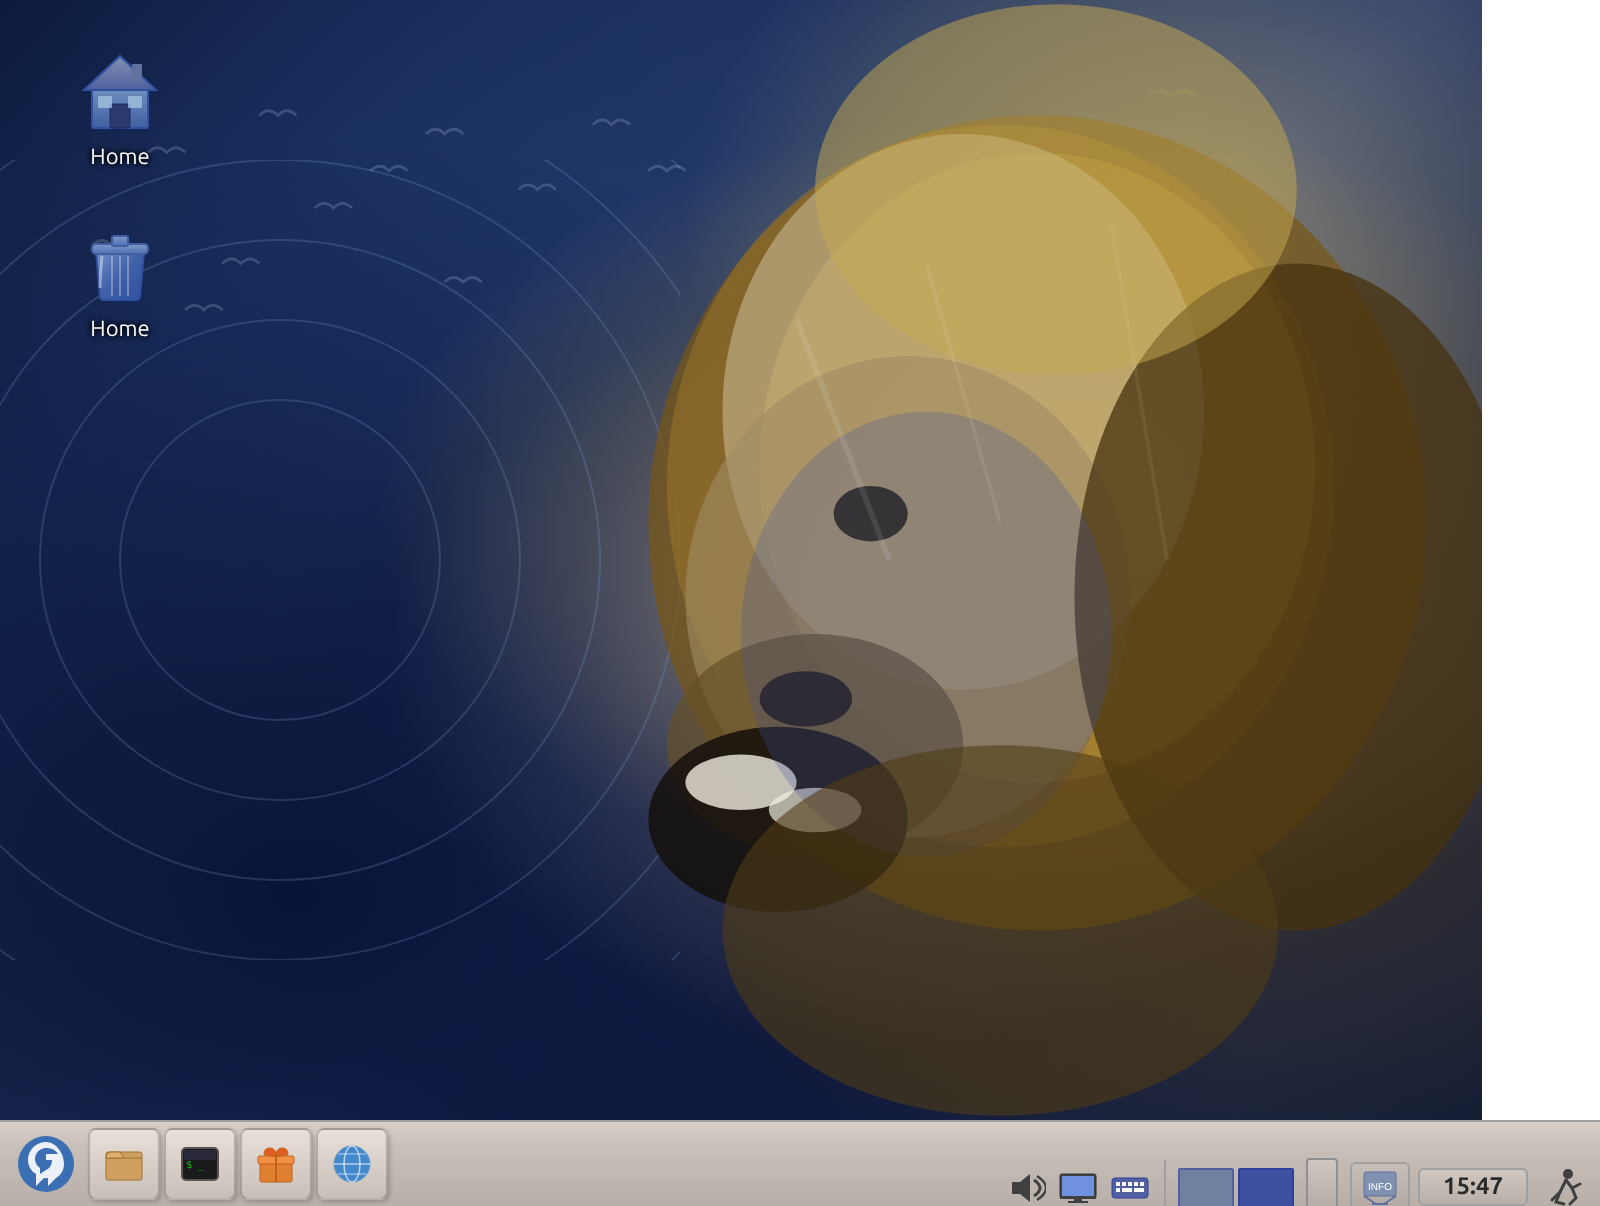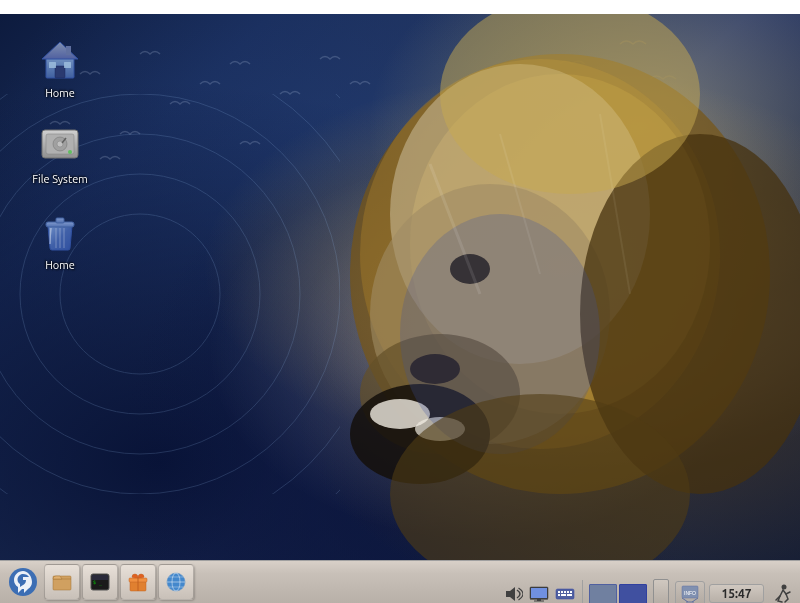--- a/index.html
+++ b/index.html
@@ -8,26 +8,25 @@
       width: 800px;
       height: 603px;
       overflow: hidden;
       font-family: 'Ubuntu', 'DejaVu Sans', Arial, sans-serif;
       position: relative;
       user-select: none;
     }
 
     
     #desktop {
-      width: 800px;
+      width: 741px;
       height: 560px;
       position: relative;
       overflow: hidden;
       background: #701a75;
-      margin-top: 14px;
     }
 
     
     .bg-canvas {
       position: absolute;
       inset: 0;
       background:
         radial-gradient(ellipse at 70% 45%, rgba(210,170,80,0.55) 0%, transparent 45%),
         radial-gradient(ellipse at 80% 20%, rgba(240,220,140,0.4) 0%, transparent 30%),
         radial-gradient(ellipse at 60% 60%, rgba(255,255,255,0.25) 0%, transparent 40%),
@@ -298,44 +297,20 @@
           <rect x="28" y="28" width="7" height="6" rx="0.5" fill="#a0c0e0" opacity="0.8"></rect>
 
           <polygon points="6,25 24,8 42,25" fill="url(#roofGrad)" stroke="#3050a0" stroke-width="1"></polygon>
 
           <rect x="30" y="12" width="5" height="9" fill="#6070a0"></rect>
         </svg>
       </div>
       <span class="icon-label">Home</span>
     </div>
 
-    <div class="desktop-icon">
-      <div class="icon-img">
-        <svg width="48" height="48" viewBox="0 0 48 48" xmlns="http://www.w3.org/2000/svg">
-          <defs>
-            <linearGradient id="diskGrad" x1="0%" y1="0%" x2="0%" y2="100%">
-              <stop offset="0%" style="stop-color:#d0d0d0"></stop>
-              <stop offset="100%" style="stop-color:#909090"></stop>
-            </linearGradient>
-          </defs>
-
-          <rect x="6" y="10" width="36" height="28" rx="3" fill="url(#diskGrad)" stroke="#707070" stroke-width="1"></rect>
-
-          <rect x="10" y="14" width="28" height="20" rx="2" fill="#b0b0b0" stroke="#808080" stroke-width="0.5"></rect>
-
-          <circle cx="24" cy="24" r="7" fill="#a0a0a0" stroke="#707070" stroke-width="0.5"></circle>
-          <circle cx="24" cy="24" r="3" fill="#c0c0c0" stroke="#808080" stroke-width="0.5"></circle>
-
-          <line x1="30" y1="18" x2="26" y2="23" stroke="#606060" stroke-width="1.5"></line>
-
-          <circle cx="34" cy="32" r="2" fill="#60c060"></circle>
-        </svg>
-      </div>
-      <span class="icon-label">File System</span>
-    </div>
 
     <div class="desktop-icon">
       <div class="icon-img">
         <svg width="48" height="48" viewBox="0 0 48 48" xmlns="http://www.w3.org/2000/svg">
           <defs>
             <linearGradient id="trashGrad" x1="0%" y1="0%" x2="100%" y2="100%">
               <stop offset="0%" style="stop-color:#7090c8"></stop>
               <stop offset="50%" style="stop-color:#4060a8"></stop>
               <stop offset="100%" style="stop-color:#3050a0"></stop>
             </linearGradient>

